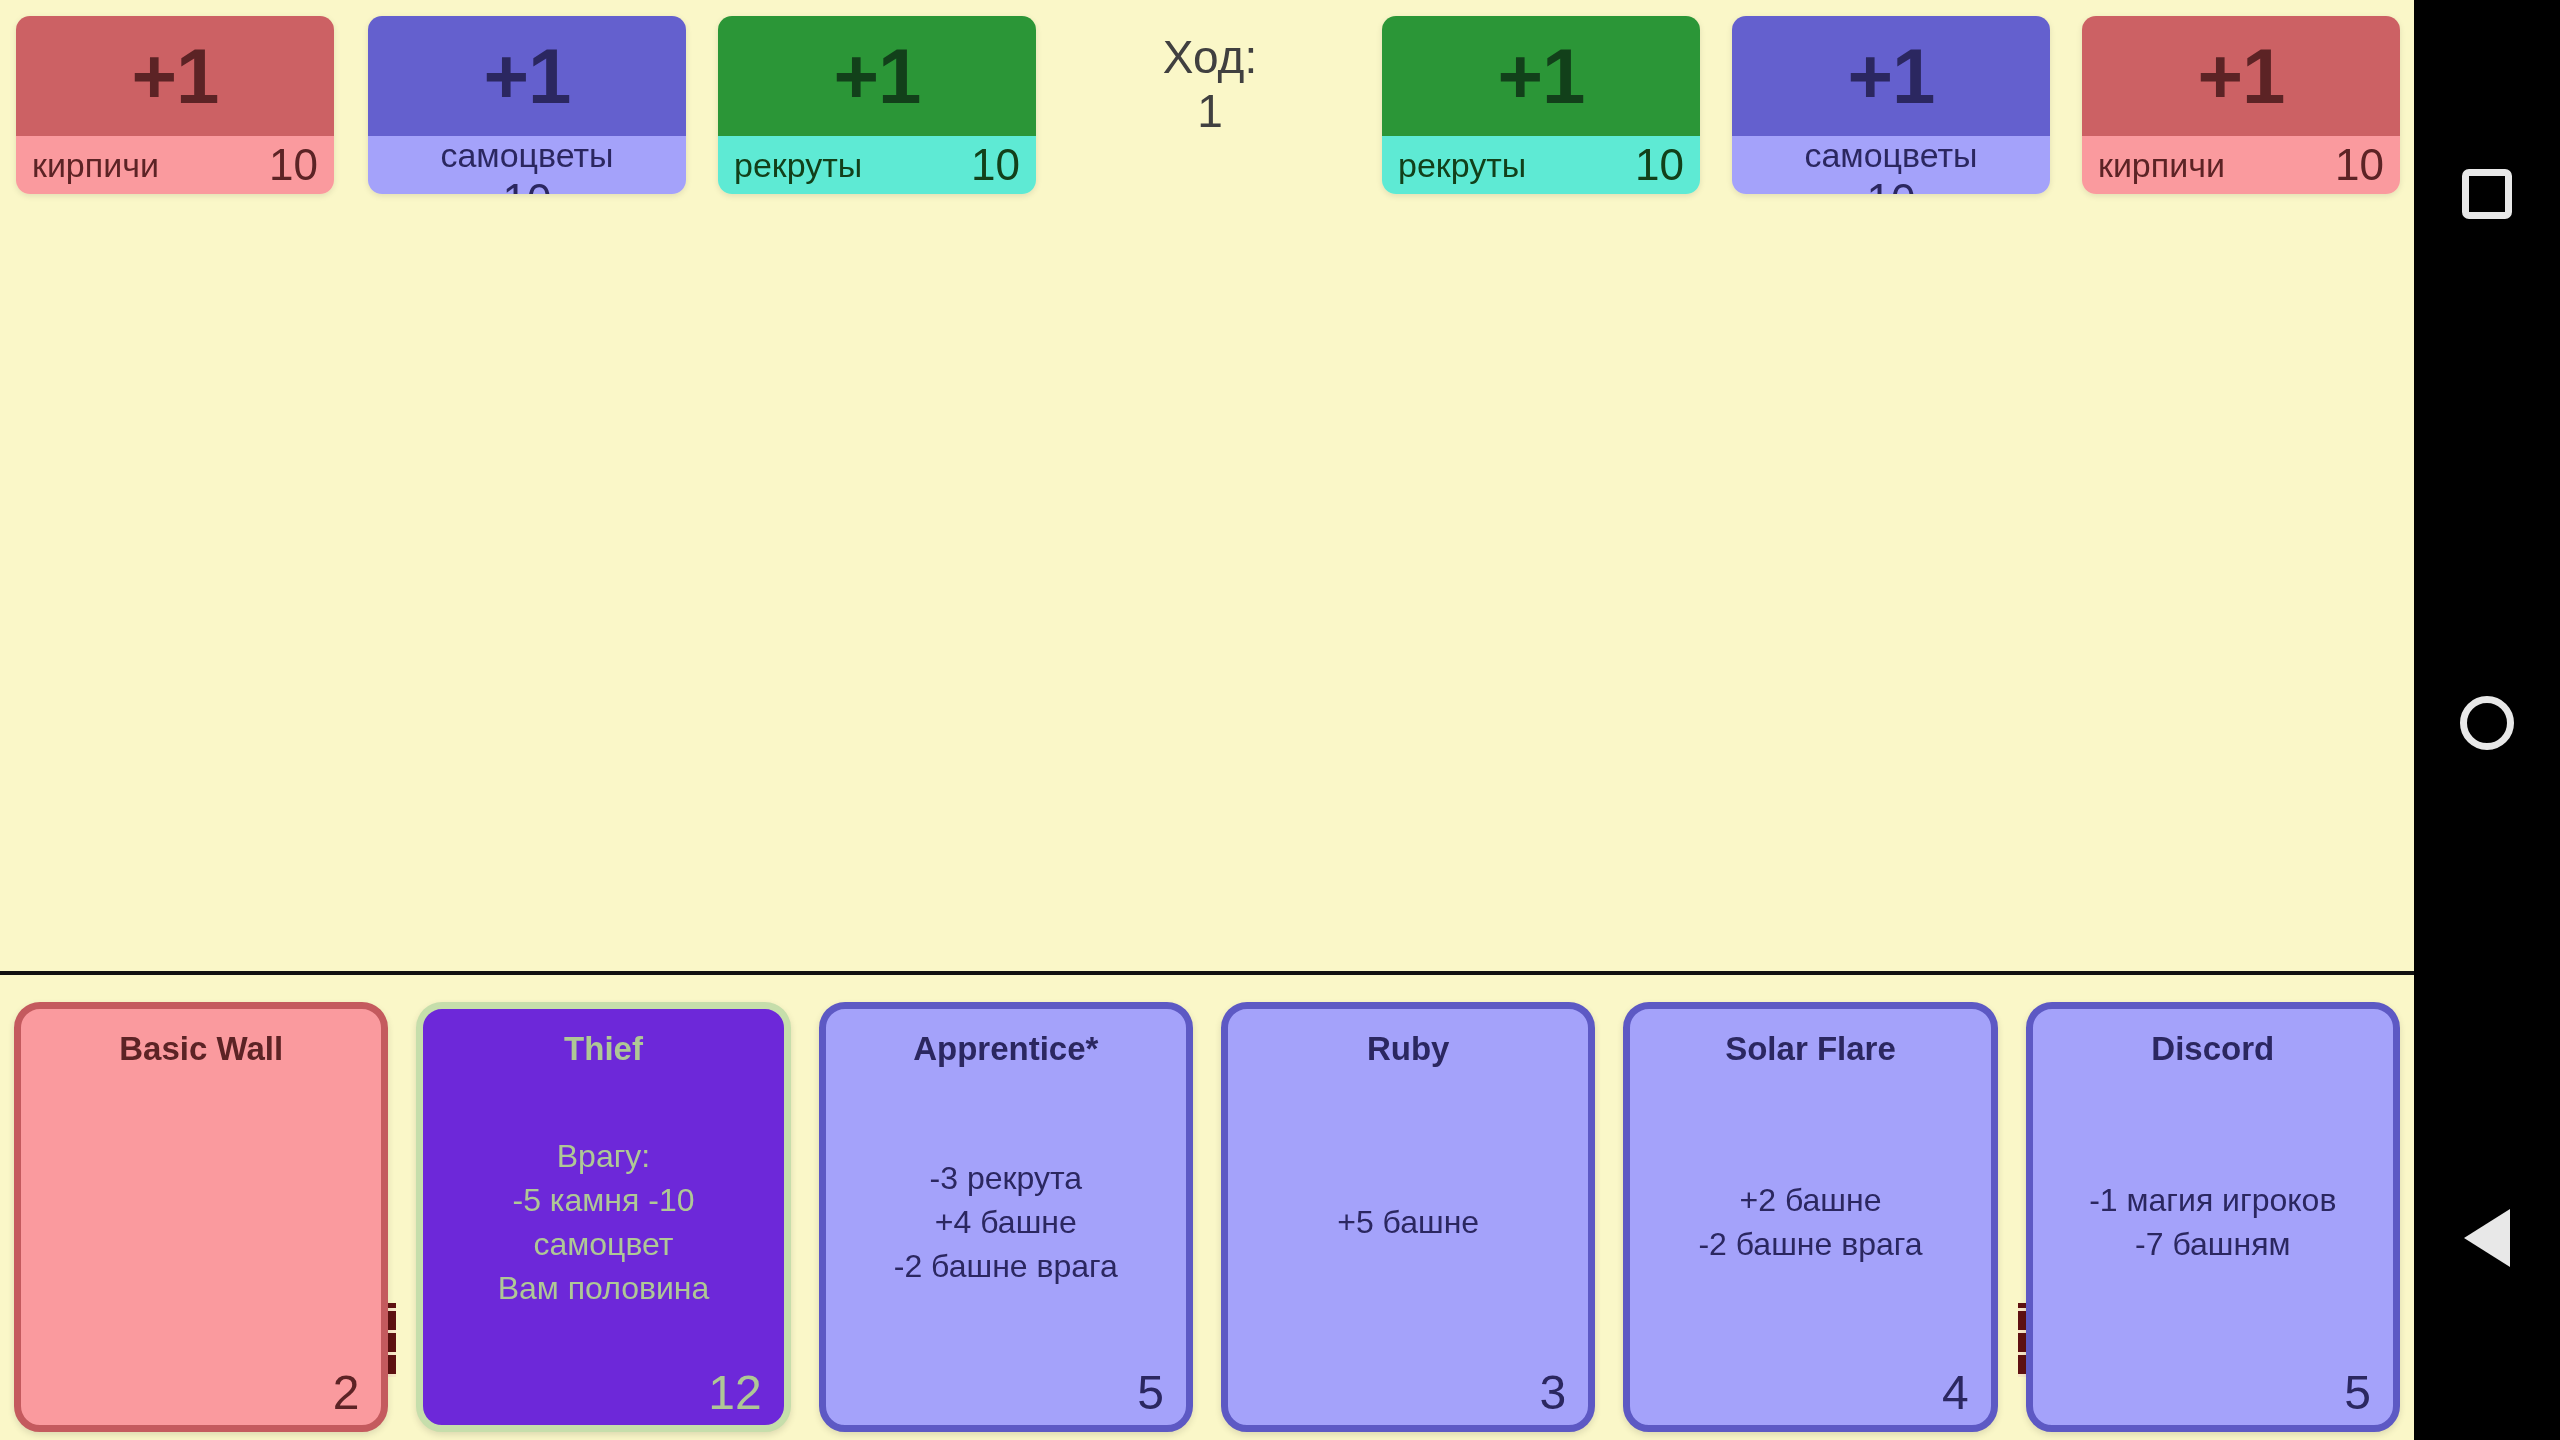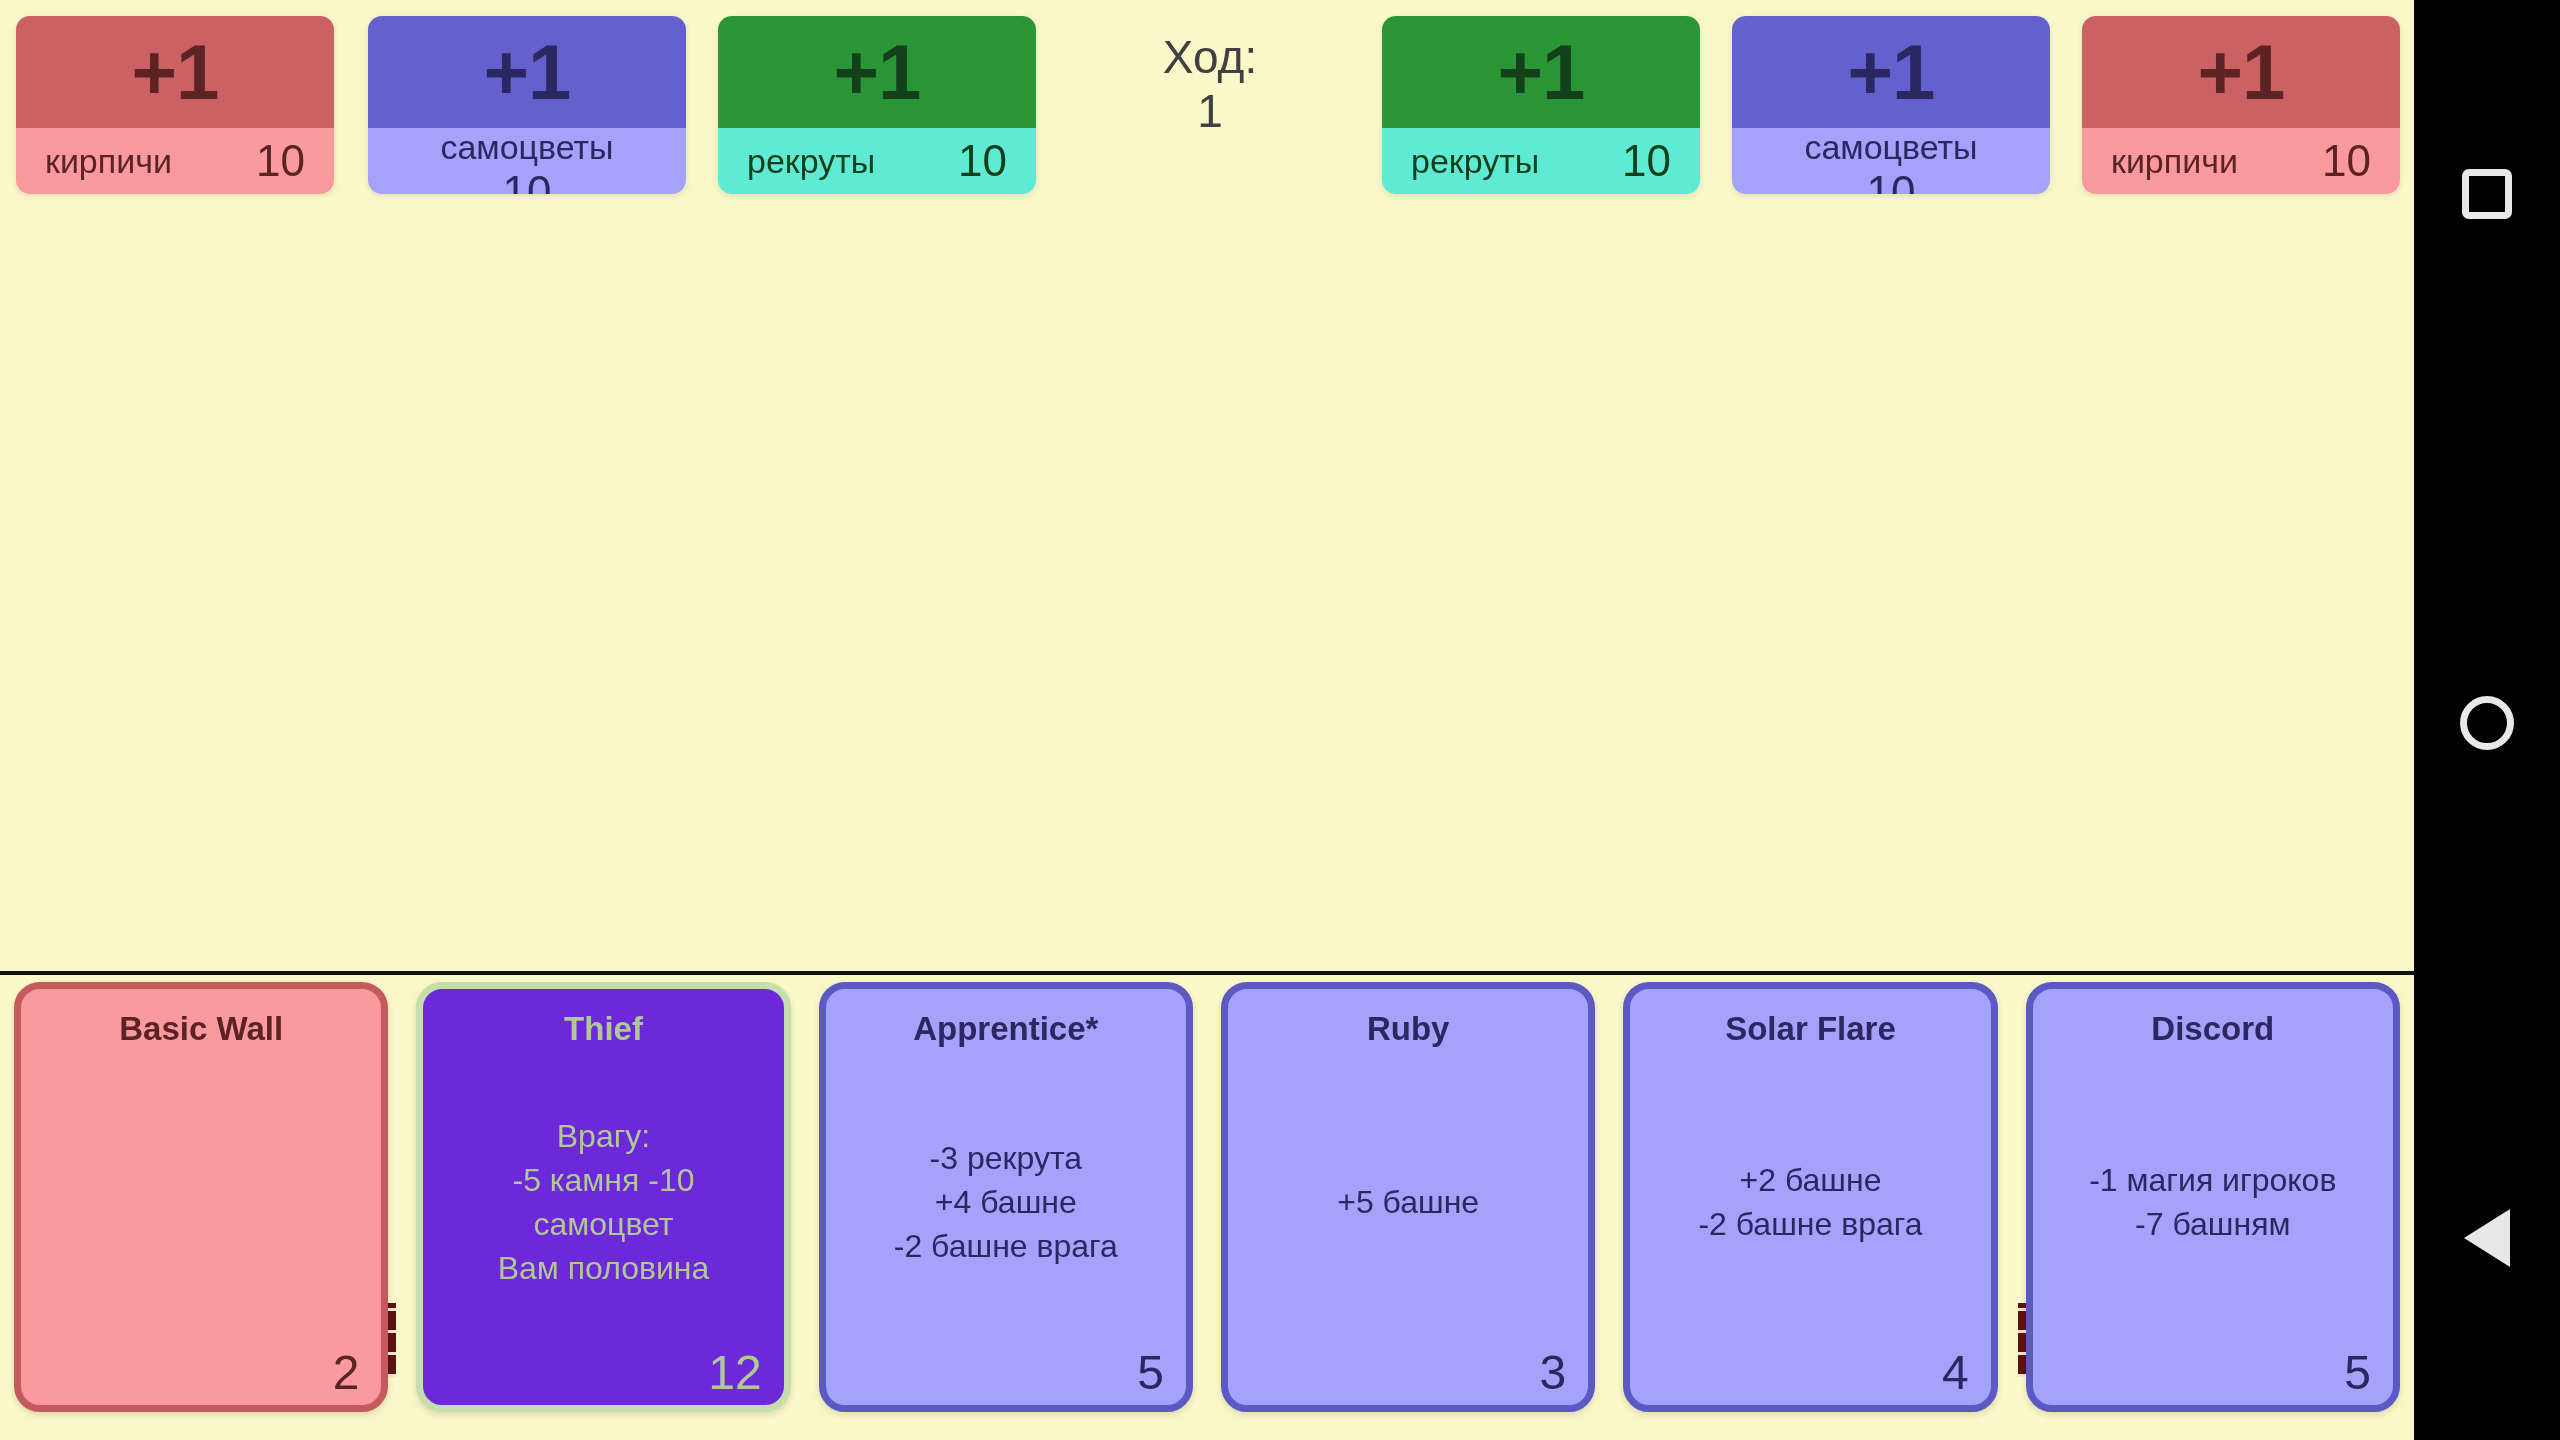--- a/index.html
+++ b/index.html
@@ -56,25 +56,25 @@
     align-items: center;
     justify-content: center;
   }
   .res-delta {
     font-size: 78px;
     font-weight: 700;
     line-height: 1;
     letter-spacing: -1px;
   }
   .res-bottom {
-    height: 66px;
+    height: 58px;
     display: flex;
     align-items: center;
     justify-content: space-between;
-    padding: 0 29px;
+    padding: 0 16px;
     box-sizing: border-box;
   }
   .res-name { font-size: 34px; }
   .res-amount { font-size: 44px; }
 
   
   .theme-bricks  .res-top    { background: #CC6164; }
   .theme-bricks  .res-bottom { background: #FA9A9E; }
   .theme-bricks  .res-delta,
   .theme-bricks  .res-name,
@@ -230,21 +230,21 @@
     display: flex;
     align-items: flex-start;
     padding: 0 14px;
     box-sizing: border-box;
     gap: 28px;
   }
   .card {
     position: relative;
     flex: 1 1 0;
     height: 430px;
-    margin-top: 7px;
+    margin-top: 27px;
     border-radius: 26px;
     border: 7px solid transparent;
     box-sizing: border-box;
     display: flex;
     flex-direction: column;
     align-items: center;
     box-shadow: 0 3px 7px rgba(0,0,0,0.12);
   }
   .card-title {
     margin-top: 22px;

